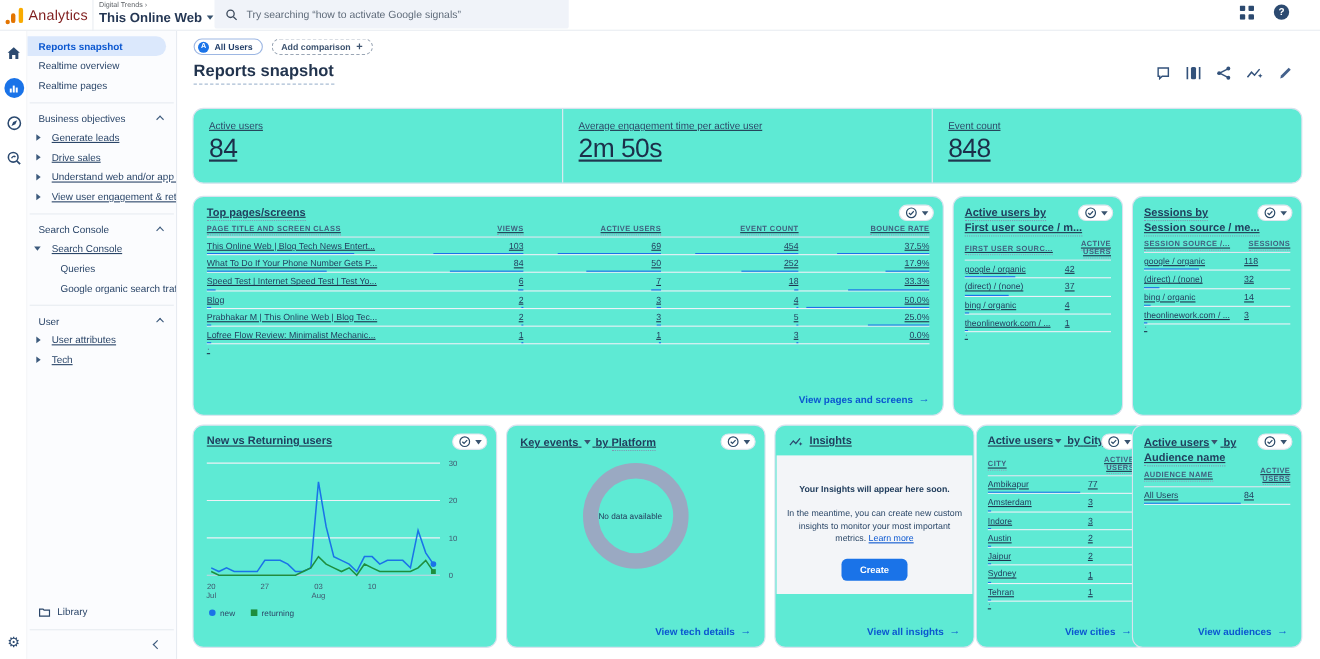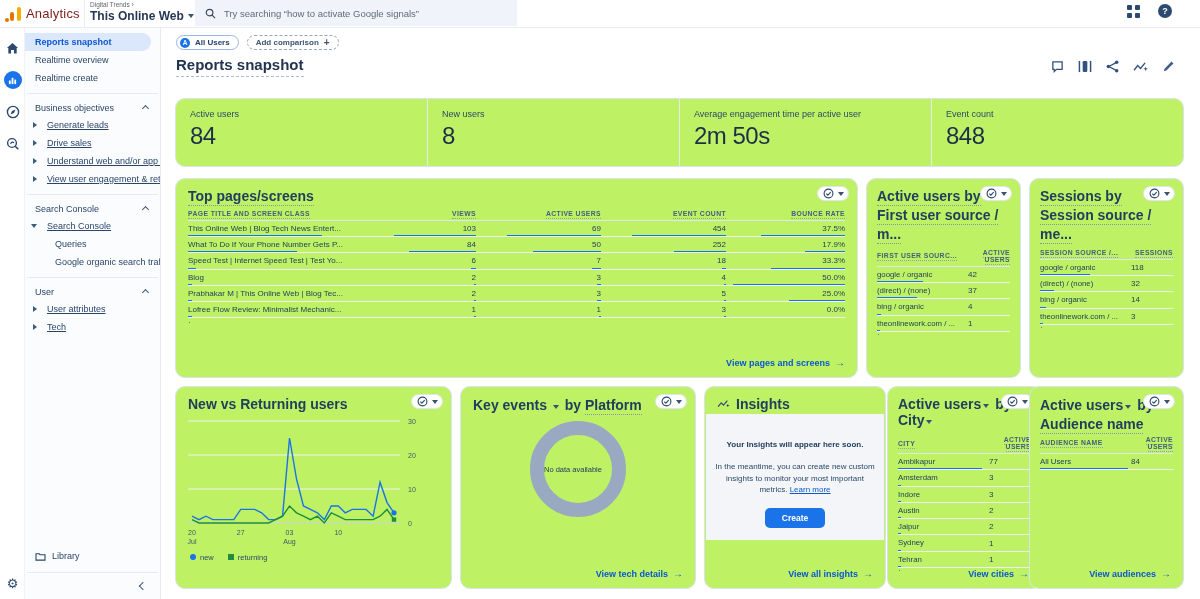--- a/index.html
+++ b/index.html
@@ -47,22 +47,22 @@
   .sb-collapse { display:flex; justify-content:flex-end; padding:8px 14px 10px 0; cursor:pointer; }
   
   .chips { position:absolute; left:176px; top:35px; display:flex; gap:8px; align-items:center; }
   .chip { display:flex; align-items:center; gap:5px; border:1px solid #9db7e3; border-radius:10px; height:15px; padding:0 8px 0 3px; font-size:8px; font-weight:bold; color:#24406b; cursor:pointer; background:#fff;}
   .chip .ava { width:10px; height:10px; background:#1a73e8; color:#fff; border-radius:50%; font-size:6.5px; display:flex; align-items:center; justify-content:center; font-weight:bold; }
   .chip.dashed { border:1px dashed #9aa6b5; color:#3e5470; padding:0 8px; }
   .page-title { position:absolute; left:176px; top:56px; font-size:15px; font-weight:bold; color:#22344e; border-bottom:1.5px dashed #a9bdd4; padding-bottom:3px; }
   .title-tools { position:absolute; right:25px; top:60px; display:flex; gap:14px; align-items:center; }
   .title-tools svg { cursor:pointer; }
   
-  .card { position:absolute; background:#bef264; border:1px solid #d9e2ee; border-radius:10px; }
-  .card-title { font-size:14px; font-weight:bold; color:#203f5e; }
+  .card { position:absolute; background:#5eead4; border:1px solid #d9e2ee; border-radius:10px;text-decoration:underline; }
+  .card-title { font-size:10px; font-weight:bold; color:#203f5e; }
   .dotted { border-bottom:1px dotted #7f97b2; padding-bottom:1px; }
   .qpill { position:absolute; top:7px; right:8px; width:32px; height:15px; border:1px solid #dfe5ed; border-radius:9px; display:flex; align-items:center; justify-content:center; gap:4px; cursor:pointer; background:#fff;}
   .tri-down-s { width:0; height:0; border-left:3px solid transparent; border-right:3px solid transparent; border-top:4px solid #38536f; display:inline-block;}
   .flink { position:absolute; right:12px; bottom:9px; color:#0b57d0; font-size:9px; font-weight:bold; cursor:pointer; display:flex; gap:5px; align-items:center;}
   .flink .arr { font-size:10px; }
   
   .scores { display:flex; height:100%; }
   .score { flex:1; padding:10px 0 0 14px; }
   .score + .score { border-left:1px solid #e4eaf2; }
   .score .lbl { font-size:9px; color:#2c4868; }
@@ -162,21 +162,21 @@
         <line x1="9.2" y1="9.2" x2="12.3" y2="12.3" stroke="#2c4a70" stroke-width="1.6"></line>
       </svg>
   </div>
   <div class="rail-gear">⚙</div>
 </div>
 
 <div class="sidebar">
   <div id="nav-list" style="padding-top:5px;">
       <div class="nav-item sel">Reports snapshot</div>
       <div class="nav-item">Realtime overview</div>
-      <div class="nav-item">Realtime create</div>
+      <div class="nav-item">Realtime pages</div>
       <div class="nav-divider"></div>
       <div class="nav-sec-title">Business objectives<span class="chev"></span></div>
       <div class="nav-item nav-sub">Generate leads<span class="tri-r"></span></div>
       <div class="nav-item nav-sub">Drive sales<span class="tri-r"></span></div>
       <div class="nav-item nav-sub">Understand web and/or app t...<span class="tri-r"></span></div>
       <div class="nav-item nav-sub">View user engagement &amp; rete...<span class="tri-r"></span></div>
       <div class="nav-divider"></div>
       <div class="nav-sec-title">Search Console<span class="chev"></span></div>
       <div class="nav-item nav-sub">Search Console<span class="tri-d" style="left: 6px;"></span></div>
       <div class="nav-item nav-sub2">Queries</div>
@@ -236,24 +236,20 @@
     </svg>
 </div>
 
 <div class="card" style="left:175px; top:98px; width:1009px; height:69px;">
   <div class="scores" id="scores">
       <div class="score">
         <div class="lbl">Active users</div>
         <div class="val">84</div>
       </div>
       <div class="score">
-        <div class="lbl">New users</div>
-        <div class="val">8</div>
-      </div>
-      <div class="score">
         <div class="lbl">Average engagement time per active user</div>
         <div class="val">2m 50s</div>
       </div>
       <div class="score">
         <div class="lbl">Event count</div>
         <div class="val">848</div>
       </div>
     </div>
 </div>
 

